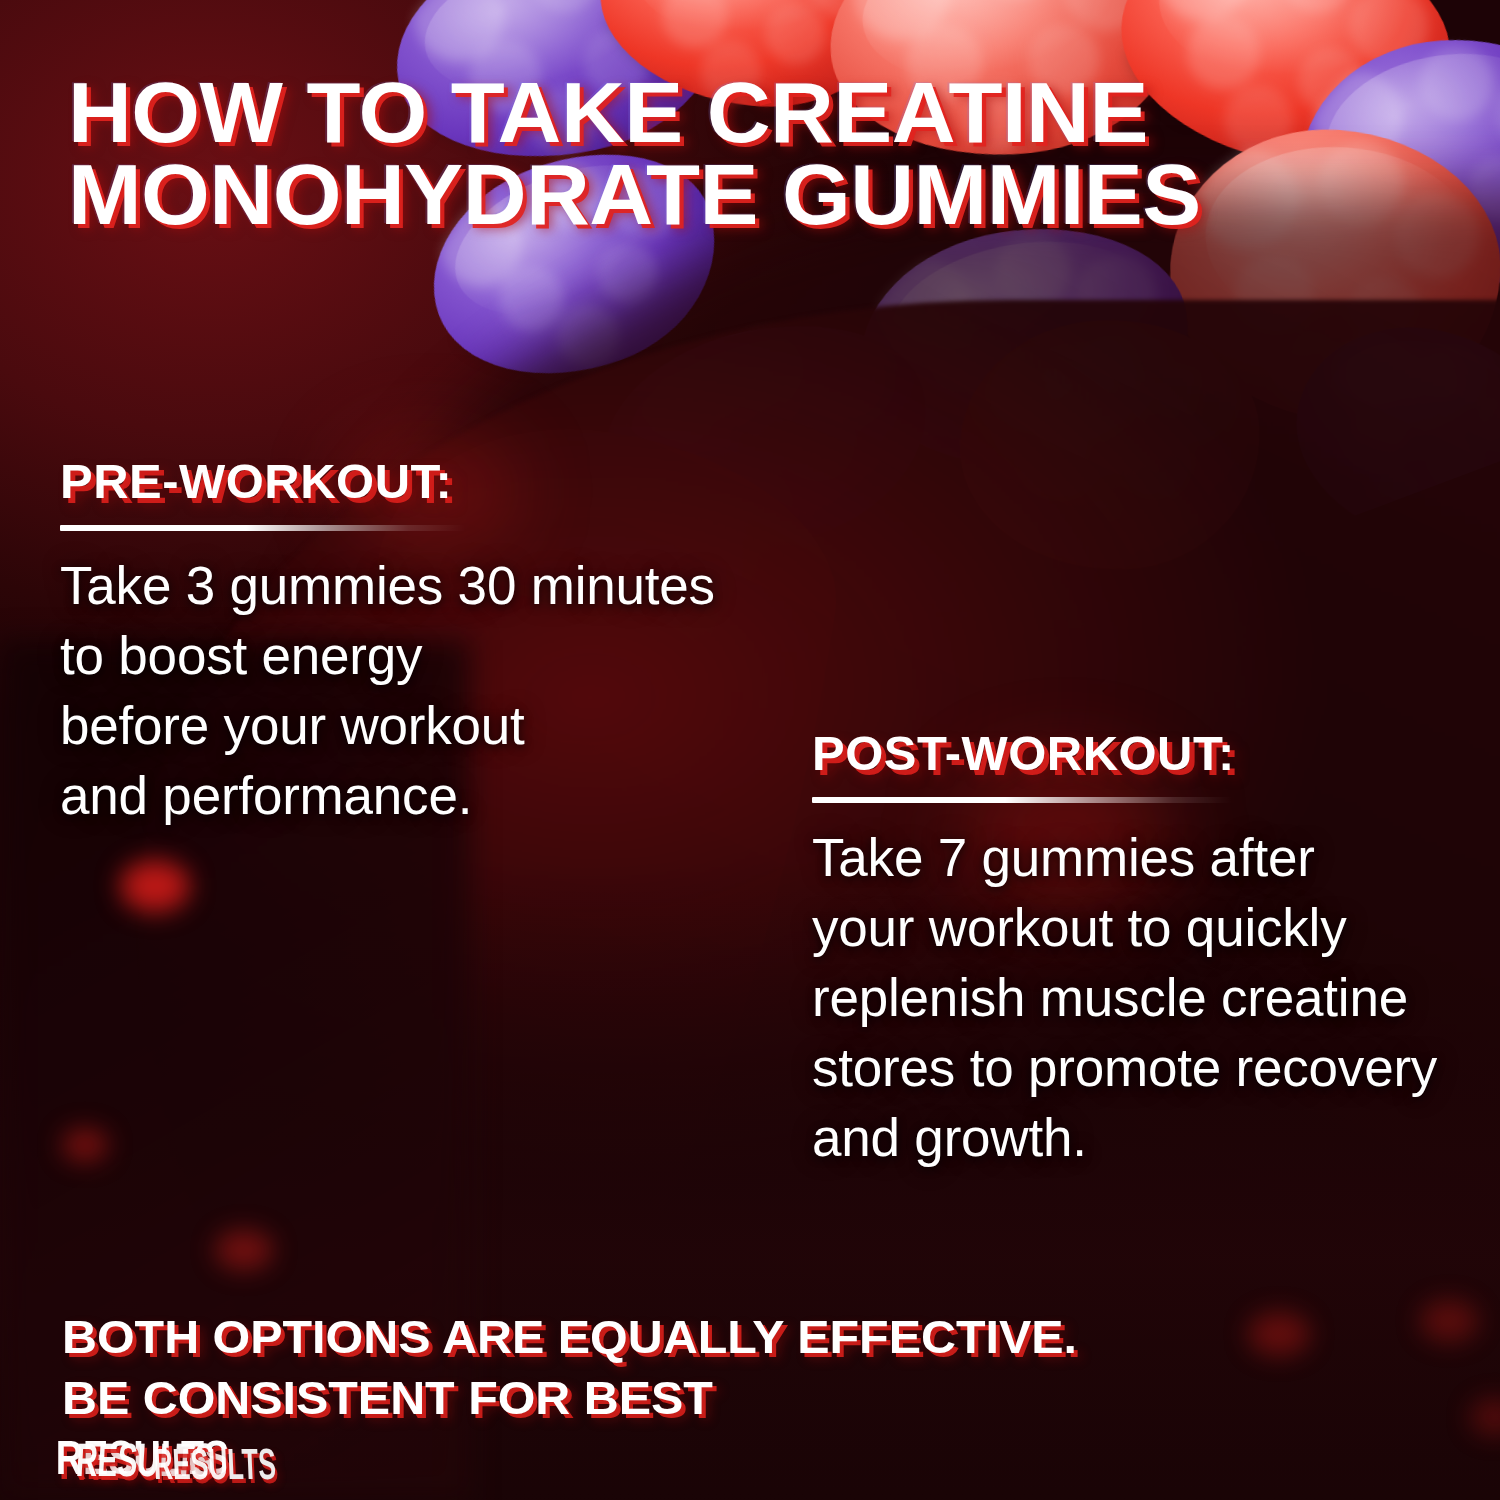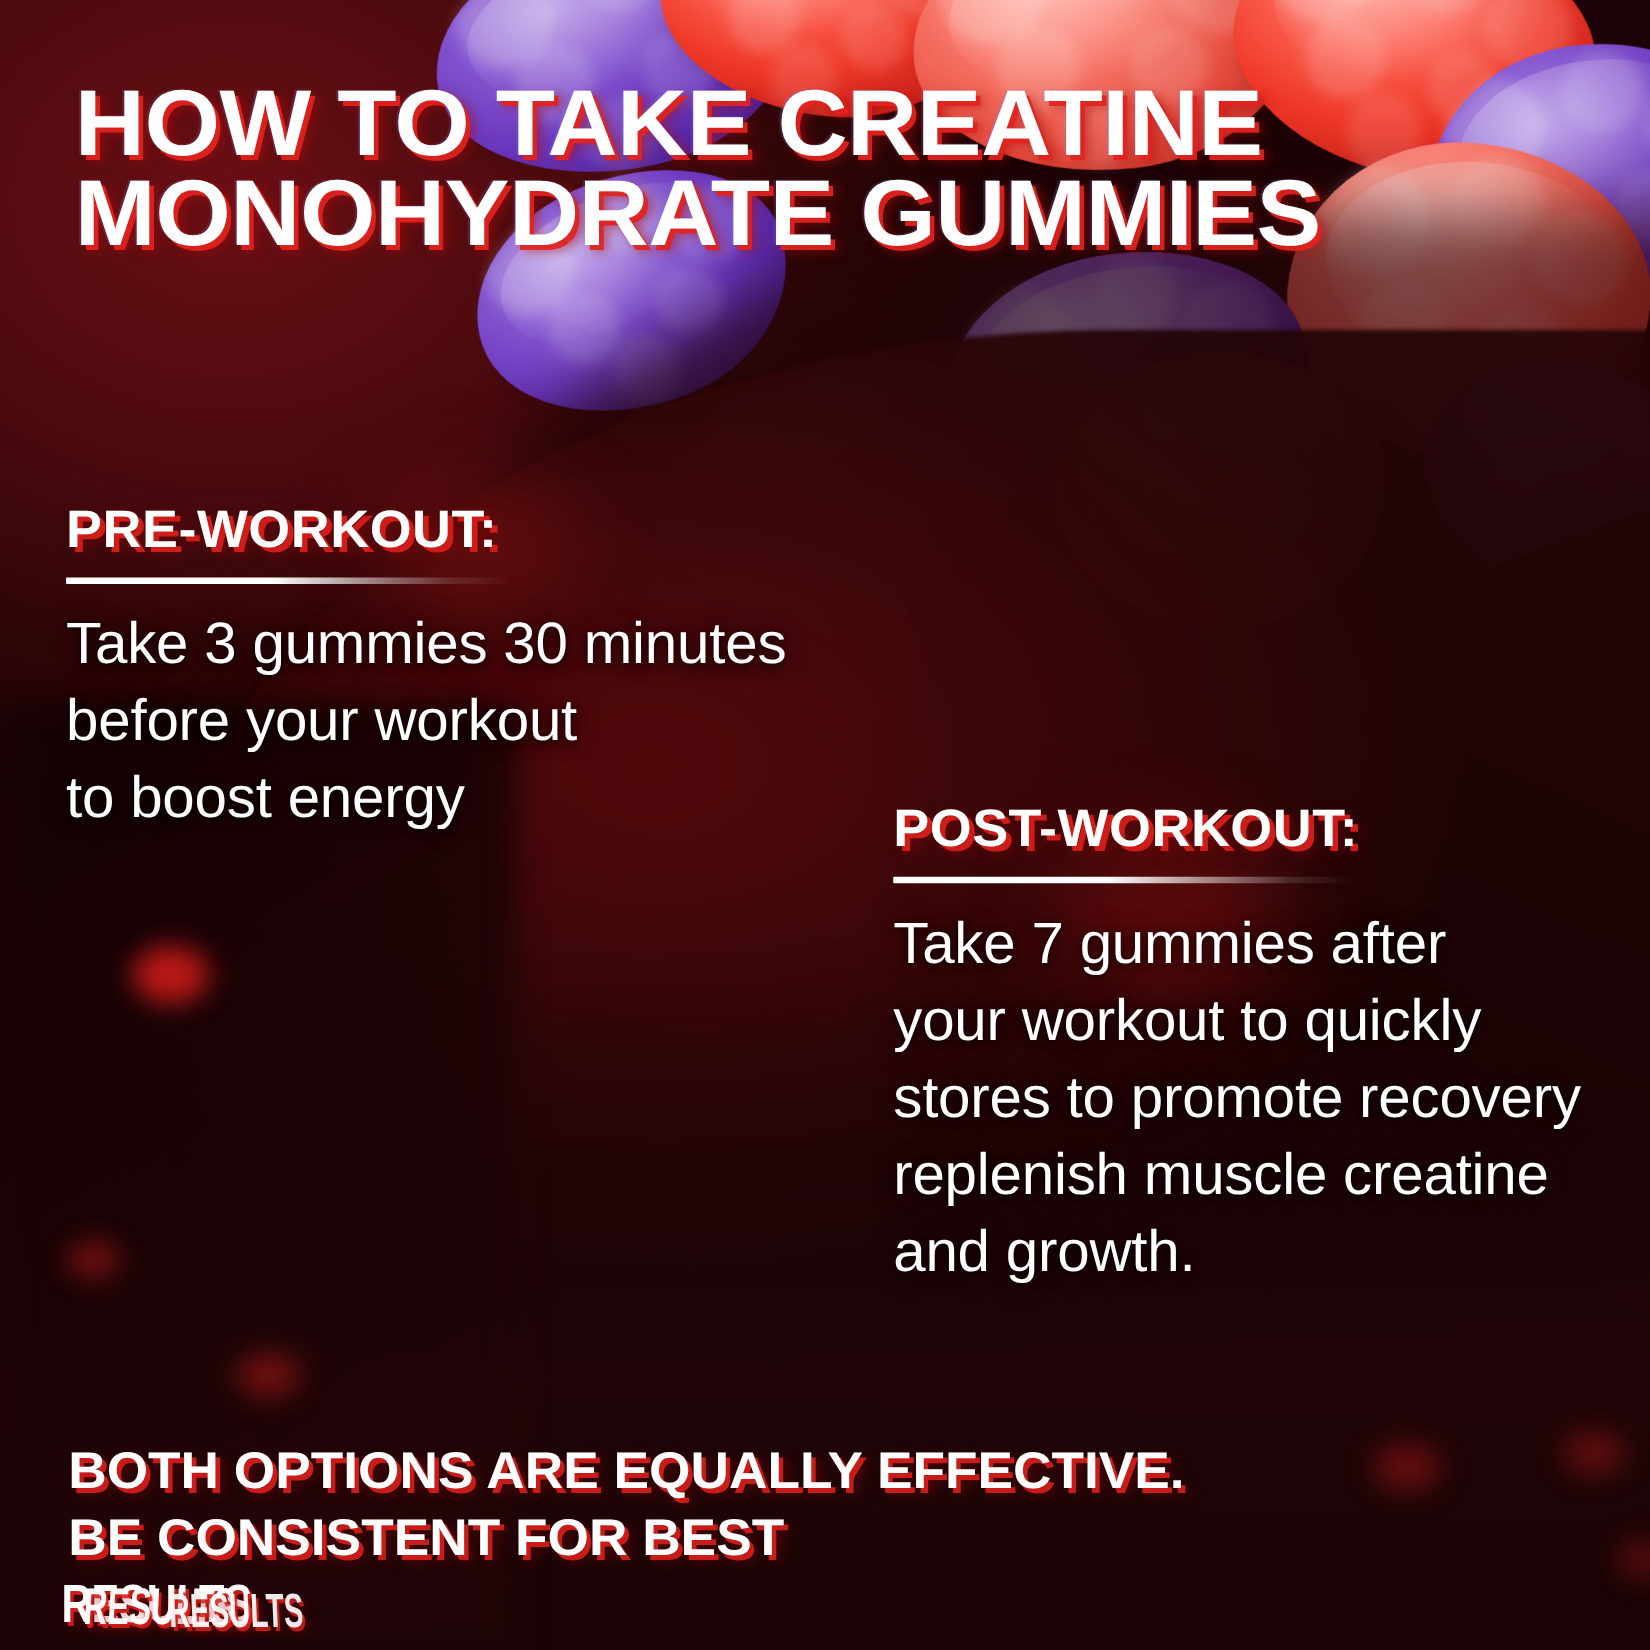--- a/index.html
+++ b/index.html
@@ -297,33 +297,34 @@
     <h1 class="title">
       <span class="l1">HOW TO TAKE CREATINE</span>
       <span class="l2">MONOHYDRATE GUMMIES</span>
     </h1>
 
     <div class="section sec-pre">
       <div class="sec-head">PRE-WORKOUT:</div>
       <div class="rule"></div>
       <div class="sec-body">
         <span>Take 3 gummies 30 minutes</span>
+        <span>to boost energy</span>
         <span>before your workout</span>
-        <span>to boost energy</span>
+        <span>and performance.</span>
       </div>
     </div>
 
     <div class="section sec-post">
       <div class="sec-head">POST-WORKOUT:</div>
       <div class="rule"></div>
       <div class="sec-body">
         <span>Take 7 gummies after</span>
         <span>your workout to quickly</span>
+        <span>replenish muscle creatine</span>
         <span>stores to promote recovery</span>
-        <span>replenish muscle creatine</span>
         <span>and growth.</span>
       </div>
     </div>
 
     <div class="footer">
       <span>BOTH OPTIONS ARE EQUALLY EFFECTIVE.</span>
       <span>
           <span>BE CONSISTENT FOR BEST </span>
           <span class="glitch"><span class="a">RESULTS</span><span class="b">RESULTS</span><span class="c">RESULTS</span></span>
         </span>

